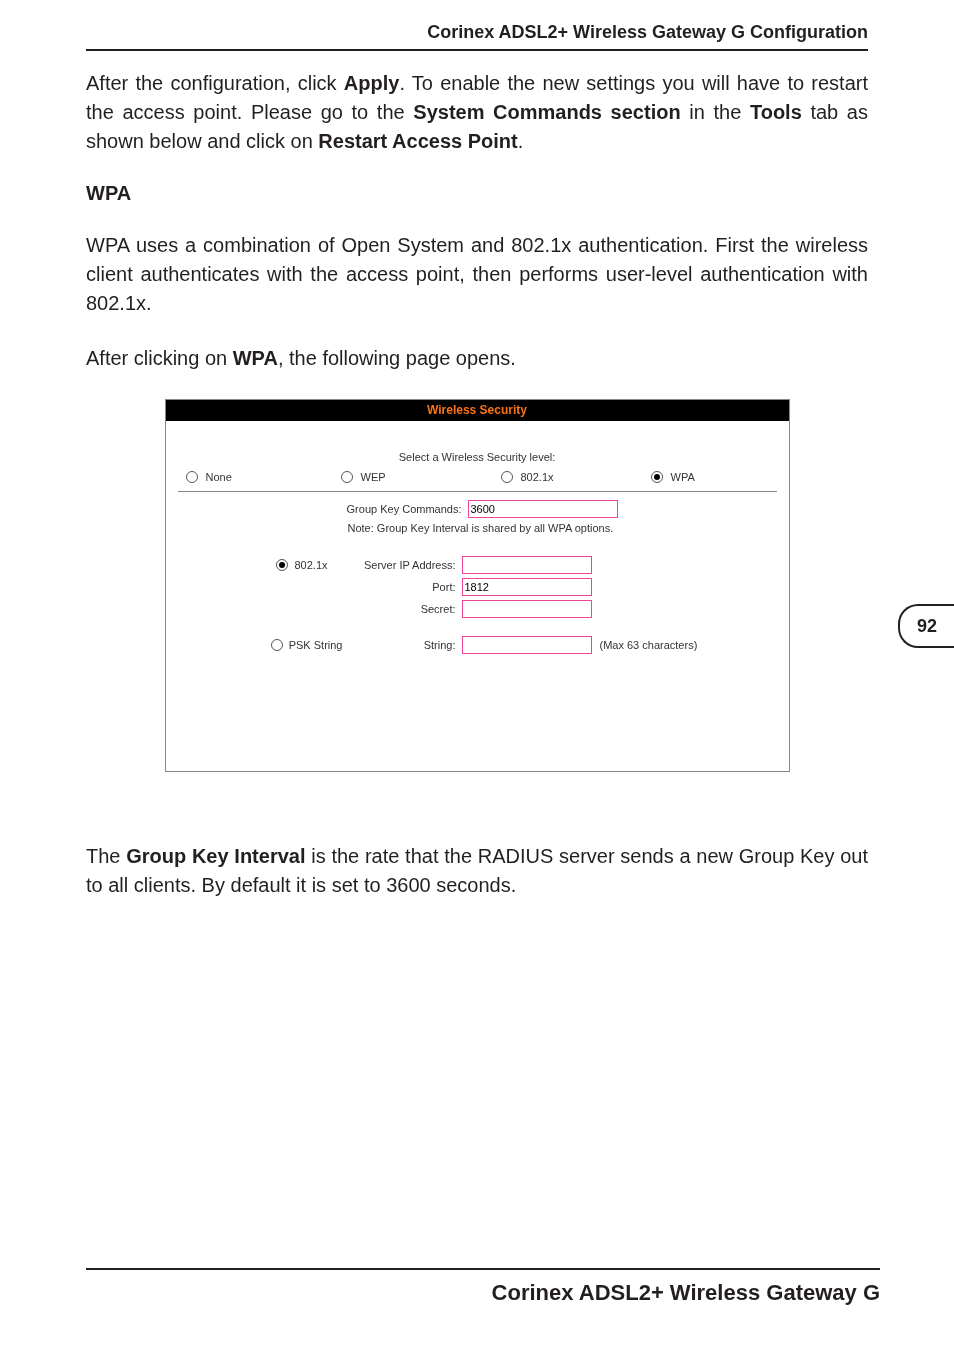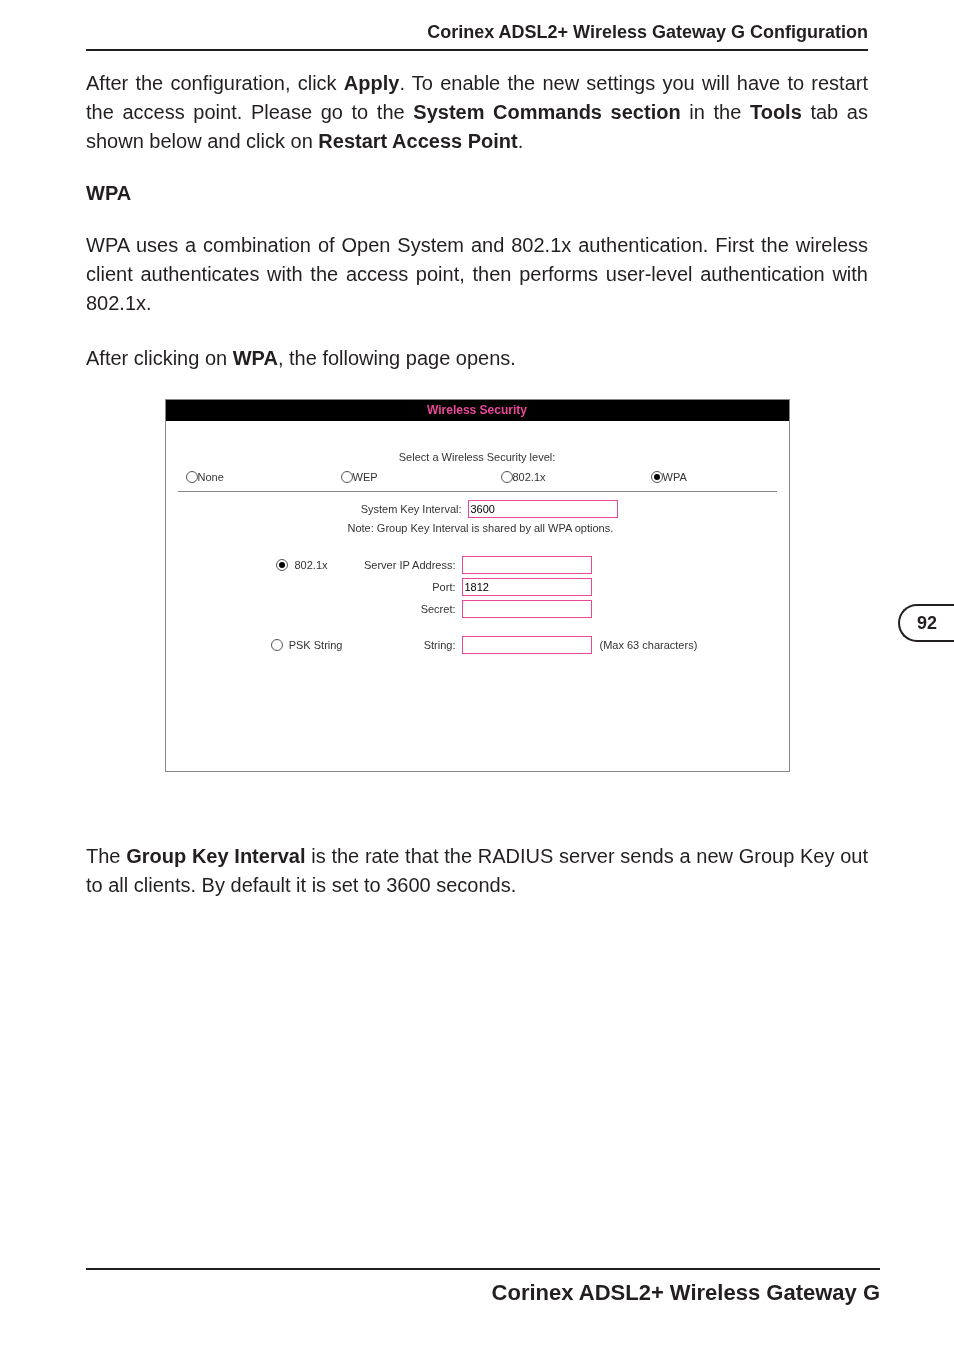--- a/index.html
+++ b/index.html
@@ -4,46 +4,46 @@
 <style>
   * { box-sizing: border-box; margin: 0; padding: 0; }
   html, body { width: 954px; height: 1352px; background: #fff; font-family: "Helvetica Neue", Arial, sans-serif; color: #231f20; }
   .page { position: relative; width: 954px; height: 1352px; padding: 22px 86px 0 86px; }
   .header-title { font-size: 18px; font-weight: 700; text-align: right; margin-bottom: 6px; }
   .hr { border: none; border-top: 2px solid #231f20; margin-bottom: 18px; }
   .body-text { font-size: 20px; line-height: 1.45; text-align: justify; margin-bottom: 26px; }
   .section-heading { font-size: 20px; font-weight: 700; margin: 10px 0 26px 0; }
   .bold { font-weight: 700; }
   .screenshot { width: 625px; margin: 0 auto 70px auto; border: 1px solid #888; background: #fff; }
-  .ss-title { background: #000; color: #ec4899; font-size: 12px; font-weight: 700; text-align: center; padding: 3px 0 4px 0; font-family: Verdana, Arial, sans-serif; }
+  .ss-title { background: #000; color: #f97316; font-size: 12px; font-weight: 700; text-align: center; padding: 3px 0 4px 0; font-family: Verdana, Arial, sans-serif; }
   .ss-body { font-family: Verdana, Arial, sans-serif; font-size: 11px; color: #333; padding: 30px 12px 0 12px; position: relative; height: 350px; }
   .ss-select-label { text-align: center; margin-bottom: 8px; }
   .radio-row { display: flex; align-items: center; padding: 0 4px 8px 4px; }
-  .radio-row .opt { display: flex; align-items: center; }
+  .radio-row .opt { display: flex; align-items: center; gap: 8px; }
   .opt.none { width: 155px; margin-left: 4px; }
   .opt.wep  { width: 160px; }
   .opt.x802 { width: 150px; }
   .opt.wpa  { }
   .radio { width: 12px; height: 12px; border: 1px solid #555; border-radius: 50%; display: inline-flex; align-items: center; justify-content: center; background: #fff; }
   .radio.sel::after { content: ""; width: 6px; height: 6px; background: #000; border-radius: 50%; display: block; }
   .thin-hr { border: none; border-top: 1px solid #888; margin: 0 0 8px 0; }
   .form-line { display: flex; align-items: center; margin-bottom: 4px; }
   .form-label { width: 290px; text-align: right; padding-right: 6px; }
   .form-input { border: 1px solid #ec4899; height: 18px; font-size: 11px; padding: 1px 2px; background: #fff; font-family: Verdana, Arial, sans-serif; }
   .note-small { margin-left: 170px; width: 290px; font-size: 11px; color: #333; line-height: 1.25; margin-bottom: 20px; }
   .sub-radio { display: flex; align-items: center; gap: 6px; width: 160px; justify-content: flex-end; padding-right: 10px; }
   .sub-group { display: flex; align-items: center; margin-bottom: 4px; }
   .sub-right-col { display: flex; align-items: center; }
   .sub-right-col .form-label2 { width: 124px; text-align: right; padding-right: 6px; }
   .after-input { margin-left: 8px; }
   .ss-footer { position: absolute; bottom: 0; left: 0; right: 0; height: 30px; background: #eeeef0; border-top: 1px solid #bbb; display: flex; align-items: center; padding: 0 8px; font-size: 11px; font-family: Verdana, Arial, sans-serif; }
   .ss-footer .note { flex: 1; color: #333; }
   .ss-footer .note .ul { text-decoration: underline; }
   .btn { background: #f79433; color: #fff; font-weight: 700; font-size: 11px; padding: 2px 8px; border: 1px solid #d97a1f; margin-left: 6px; font-family: Verdana, Arial, sans-serif; }
-  .page-num-tab { position: absolute; right: 0; top: 604px; width: 56px; height: 38px; border: 2px solid #231f20; border-right: none; border-top-left-radius: 20px; border-bottom-left-radius: 20px; display: flex; align-items: center; justify-content: center; font-size: 18px; font-weight: 700; background: #fff; }
+  .page-num-tab { position: absolute; right: 0; top: 604px; width: 56px; height: 44px; border: 2px solid #231f20; border-right: none; border-top-left-radius: 20px; border-bottom-left-radius: 20px; display: flex; align-items: center; justify-content: center; font-size: 18px; font-weight: 700; background: #fff; }
   .footer { position: absolute; bottom: 46px; left: 86px; right: 74px; }
   .footer .hr2 { border: none; border-top: 2px solid #231f20; margin-bottom: 10px; }
   .footer-title { font-size: 22px; font-weight: 700; text-align: right; }
 </style>
 </head>
 <body>
 
 <div class="page">
   <div class="header-title">Corinex ADSL2+ Wireless Gateway G Configuration</div>
   <hr class="hr">
@@ -81,21 +81,21 @@
         </div>
         <div class="opt wpa">
           <span class="radio sel"></span>
           <span>WPA</span>
         </div>
       </div>
 
       <hr class="thin-hr">
 
       <div class="form-line">
-        <div class="form-label">System Key Interval:</div>
+        <div class="form-label">Group Key Commands:</div>
         <input class="form-input" style="width: 150px;" value="3600">
       </div>
       <div class="note-small">Note: Group Key Interval is shared by all WPA options.</div>
 
       <div class="sub-group">
         <div class="sub-radio">
           <span class="radio sel"></span>
           <span>802.1x</span>
         </div>
         <div class="sub-right-col">

